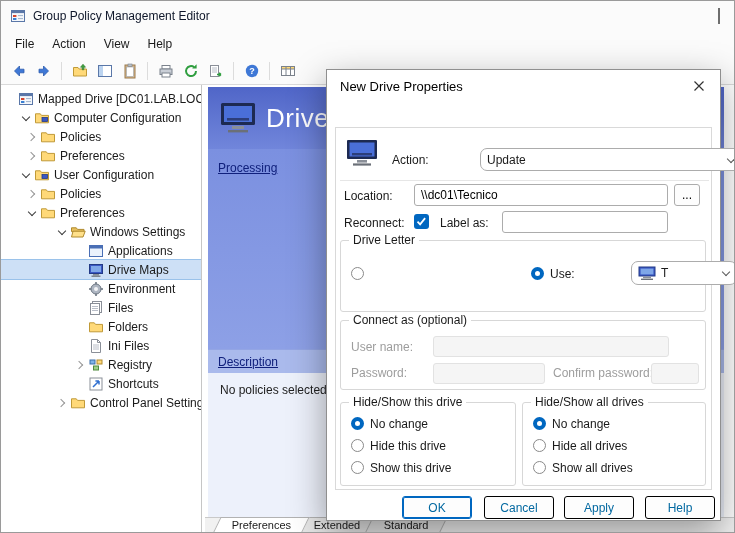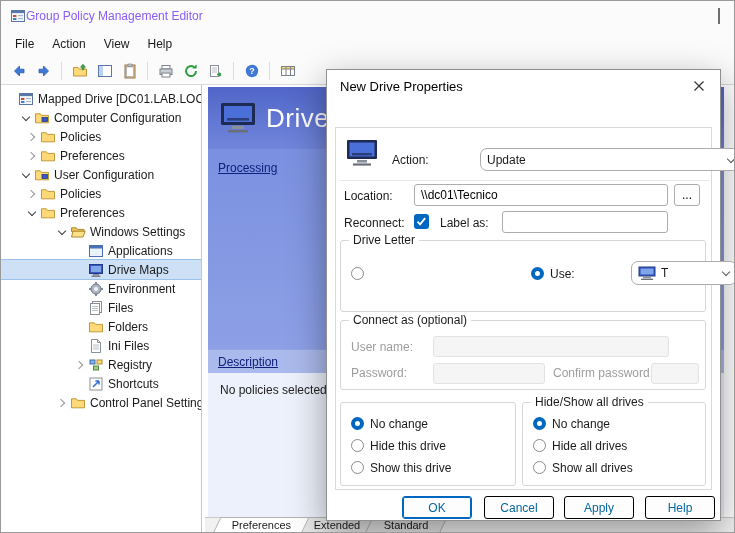--- a/index.html
+++ b/index.html
@@ -5,21 +5,21 @@
   * { margin:0; padding:0; box-sizing:border-box; }
   html,body { background:#cfcfcf; }
   .window {
     position:relative; width:735px; height:533px; background:#ffffff;
     font-family:"Liberation Sans", sans-serif; font-size:12px; color:#1a1a1a;
     border:1px solid #9a9a9a; overflow:hidden;
   }
   
   .titlebar { position:absolute; left:0; top:0; right:0; height:30px; background:#fbfbfb;
     display:flex; align-items:center; padding-left:9px; }
-  .title-text { color:#8b5cf6; }
+  .title-text { color:#0f172a; margin-left:7px; }
   .cap-btns { margin-left:auto; margin-right:14px; }
   .max-box { width:11px; height:11px; border:1px solid #6e6e6e; }
   .menubar { position:absolute; left:0; top:30px; right:0; height:26px; background:#fbfbfb;
     display:flex; align-items:center; padding-left:5px; }
   .menu-item { padding:4px 9px; cursor:default; }
   .toolbar { position:absolute; left:0; top:56px; right:0; height:28px; background:#fbfbfb;
     border-bottom:1px solid #dadada; display:flex; align-items:center; padding-left:6px; gap:2px; }
   .tb-btn { width:23px; height:23px; display:flex; align-items:center; justify-content:center; border-radius:2px; }
   .tb-sep { width:1px; height:18px; background:#dcdcdc; margin:0 4px; }
   .i16 { width:16px; height:16px; display:block; }
@@ -464,20 +464,21 @@
         <span class="gtitle">Connect as (optional)</span>
         <span class="abs lbl dis" style="left:10px;top:19px">User name:</span>
         <input class="abs txt dis" style="left: 92px; top: 15px; width: 236px; height: 21px;" disabled="">
         <span class="abs lbl dis" style="left:10px;top:45px">Password:</span>
         <input class="abs txt dis" style="left: 92px; top: 42px; width: 112px; height: 21px;" disabled="">
         <span class="abs lbl dis" style="left:212px;top:45px">Confirm password:</span>
         <input class="abs txt dis" style="left: 310px; top: 42px; width: 48px; height: 21px;" disabled="">
       </div>
 
       <div class="group" style="left:4px;top:274px;width:176px;height:84px">
+        <span class="gtitle">Hide/Show this drive</span>
         <span class="abs radio sel" style="left:10px;top:14px"></span>
         <span class="abs lbl" style="left:29px;top:14px">No change</span>
         <span class="abs radio" style="left:10px;top:36px"></span>
         <span class="abs lbl" style="left:29px;top:36px">Hide this drive</span>
         <span class="abs radio" style="left:10px;top:58px"></span>
         <span class="abs lbl" style="left:29px;top:58px">Show this drive</span>
       </div>
 
       <div class="group" style="left:186px;top:274px;width:184px;height:84px">
         <span class="gtitle">Hide/Show all drives</span>

